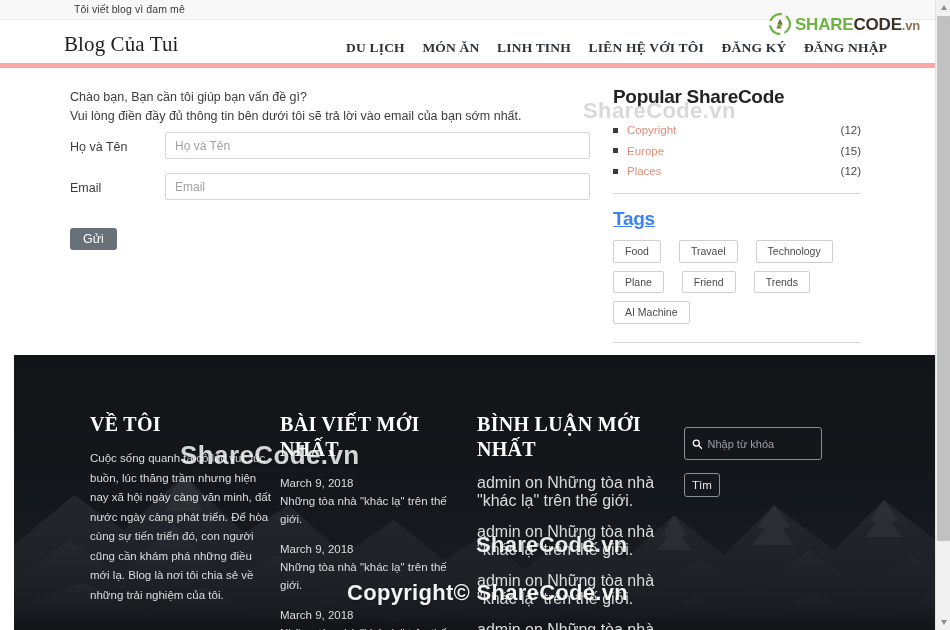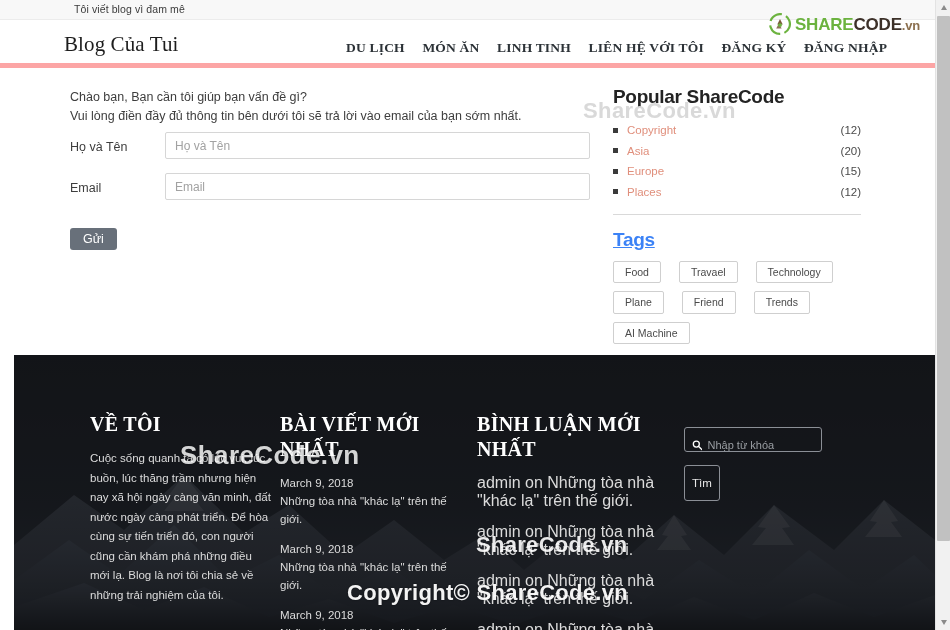--- a/index.html
+++ b/index.html
@@ -138,32 +138,32 @@
     letter-spacing:.3px; line-height:25px; margin-bottom:12px;
   }
   .fcol-body { font-size:11.5px; line-height:19.5px; color:#dcdcdc; }
 
   .post { margin-bottom:12px; }
   .post-date { font-size:11.5px; color:#dcdcdc; line-height:18px; }
   .post-title { font-size:11.5px; color:#dcdcdc; line-height:18px; }
   .comment { font-size:16px; color:#dcdcdc; line-height:18px; margin-bottom:13px; }
 
   .search-box {
-    position:relative; width:138px; height:25px;
+    position:relative; width:138px; height:33px;
     border:1px solid #8b8f96; border-radius:3px;
-    display:flex; align-items:flex-end; padding:0 7px; background:transparent;
+    display:flex; align-items:center; padding:0 7px; background:transparent;
   }
   .search-input {
     border:none; outline:none; background:transparent; color:#cfcfcf;
     font-size:11px; width:100%; margin-left:5px;
     font-family:"Liberation Sans", sans-serif;
   }
   .search-input::placeholder { color:#9a9ea3; }
   .search-btn {
-    margin-top:13px; width:36px; height:36px; background:transparent;
+    margin-top:13px; width:36px; height:24px; background:transparent;
     border:1px solid #8b8f96; border-radius:3px; color:#e9e9e9;
     font-size:11.5px; cursor:pointer; font-family:"Liberation Sans", sans-serif;
   }
 
   
   .wm {
     position:absolute; pointer-events:none; user-select:none;
     font-family:"Liberation Sans", sans-serif; font-weight:bold;
   }
   .wm-light { color:#d9d9d9; }
@@ -227,25 +227,20 @@
 
     <div class="sidebar">
 
       <div class="side-title">Popular ShareCode</div>
 
       <ul class="cat-list">
         <li class="cat-item">
           <span class="cat-bullet"></span>
           <span class="cat-name">Copyright</span>
           <span class="cat-count">(12)</span>
-        </li>
-        <li class="cat-item">
-          <span class="cat-bullet"></span>
-          <span class="cat-name">Asia</span>
-          <span class="cat-count">(20)</span>
         </li>
         <li class="cat-item">
           <span class="cat-bullet"></span>
           <span class="cat-name">Europe</span>
           <span class="cat-count">(15)</span>
         </li>
         <li class="cat-item">
           <span class="cat-bullet"></span>
           <span class="cat-name">Places</span>
           <span class="cat-count">(12)</span>

